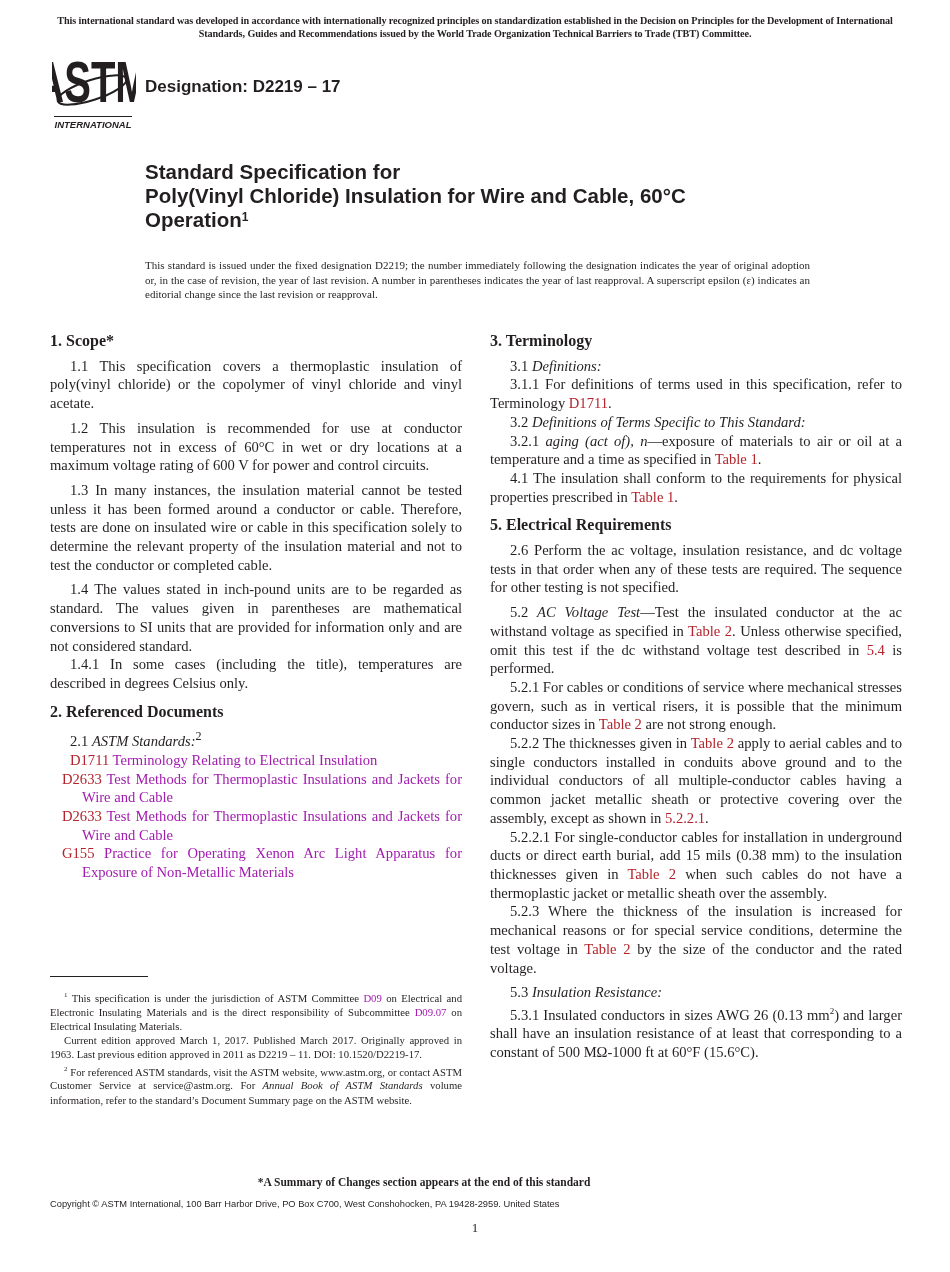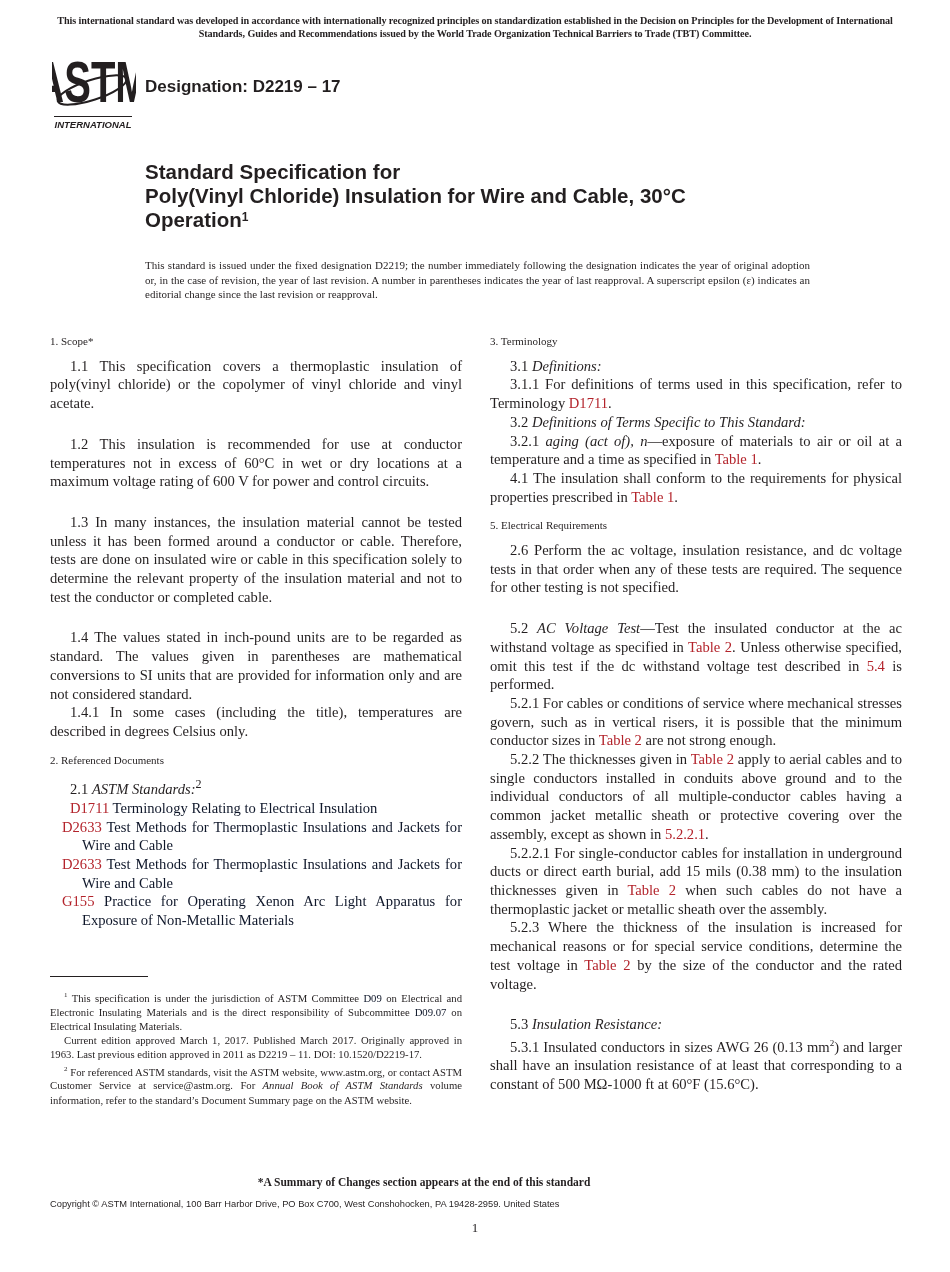--- a/index.html
+++ b/index.html
@@ -7,27 +7,27 @@
   .abs { position:absolute; }
   .top-notice { left:40px; top:14px; width:870px; text-align:center; font-family:"Liberation Serif", serif; font-weight:bold; font-size:10.2px; line-height:13px; letter-spacing:-0.1px; }
   .logo { left:52px; top:56px; width:84px; height:78px; }
   .designation { left:145px; top:77px; font-family:"Liberation Sans", sans-serif; font-weight:bold; font-size:17px; }
   .title { left:145px; top:160px; font-family:"Liberation Sans", sans-serif; font-weight:bold; font-size:20.5px; line-height:24px; }
   .title sup { font-size:12px; vertical-align:top; position:relative; top:-3px; }
   .issued { left:145px; top:258px; width:665px; font-size:11px; line-height:14.6px; text-align:justify; }
   .col { width:412px; font-size:14.6px; line-height:18.7px; }
   .col-left { left:50px; top:332px; }
   .col-right { left:490px; top:332px; }
-  h2 { font-size:11px; font-weight:normal; margin:0 0 6px 0; line-height:18.7px; }
+  h2 { font-size:16px; font-weight:bold; margin:0 0 6px 0; line-height:18.7px; }
   p { margin:0; text-align:justify; }
   .ind { text-indent:20px; }
-  .gap { margin-top:22px; }
+  .gap { margin-top:6px; }
   .secgap { margin-top:10px; }
   .red { color:#b3232b; }
-  .blue { color:#0f172a;font-family:Liberation Serif, serif; }
+  .blue { color:#a21caf;font-family:Liberation Serif, serif; }
   .ref { padding-left:32px; text-indent:-32px; text-align:justify; }
   .footrule { left:50px; top:976px; width:98px; height:1px; background:#231f20; }
   .footnotes { left:50px; top:988px; width:412px; font-size:10.7px; line-height:14.2px; }
   .footnotes p { text-indent:14px; }
   .footnotes sup { font-size:7px; }
   .summary { left:0; top:1176px; width:848px; text-align:center; font-weight:bold; font-size:11.5px; }
   .copyright { left:50px; top:1199px; font-family:"Liberation Sans", sans-serif; font-size:9.3px; }
   .pagenum { left:0; top:1220px; width:950px; text-align:center; font-size:13px; }
   i { font-style:italic; }
 </style>
@@ -42,21 +42,21 @@
     <text x="40" y="48" text-anchor="middle" font-family="Liberation Sans, sans-serif" font-weight="bold" font-size="40" fill="#231f20" transform="scale(1,1.45) translate(0,-16)">ASTM</text>
     <rect x="2" y="60" width="78" height="1" fill="#231f20"></rect>
     <text x="41" y="72" text-anchor="middle" font-family="Liberation Sans, sans-serif" font-weight="bold" font-style="italic" font-size="9.5" fill="#231f20">INTERNATIONAL</text>
   </svg>
 </div>
 
 <div class="abs designation">Designation: D2219 – 17</div>
 
 <div class="abs title">
   <div>Standard Specification for</div>
-  <div>Poly(Vinyl Chloride) Insulation for Wire and Cable, 30°C</div>
+  <div>Poly(Vinyl Chloride) Insulation for Wire and Cable, 60°C</div>
   <div><span>Operation</span><sup>1</sup></div>
 </div>
 
 <div class="abs issued">This standard is issued under the fixed designation D2219; the number immediately following the designation indicates the year of original adoption or, in the case of revision, the year of last revision. A number in parentheses indicates the year of last reapproval. A superscript epsilon (ε) indicates an editorial change since the last revision or reapproval.</div>
 
 <div class="abs col col-left">
   <h2>1.  Scope*</h2>
   <p class="ind">1.1 This specification covers a thermoplastic insulation of poly(vinyl chloride) or the copolymer of vinyl chloride and vinyl acetate.</p>
   <p class="ind gap">1.2 This insulation is recommended for use at conductor temperatures not in excess of 60°C in wet or dry locations at a maximum voltage rating of 600 V for power and control circuits.</p>
   <p class="ind gap">1.3 In many instances, the insulation material cannot be tested unless it has been formed around a conductor or cable. Therefore, tests are done on insulated wire or cable in this specification solely to determine the relevant property of the insulation material and not to test the conductor or completed cable.</p>

